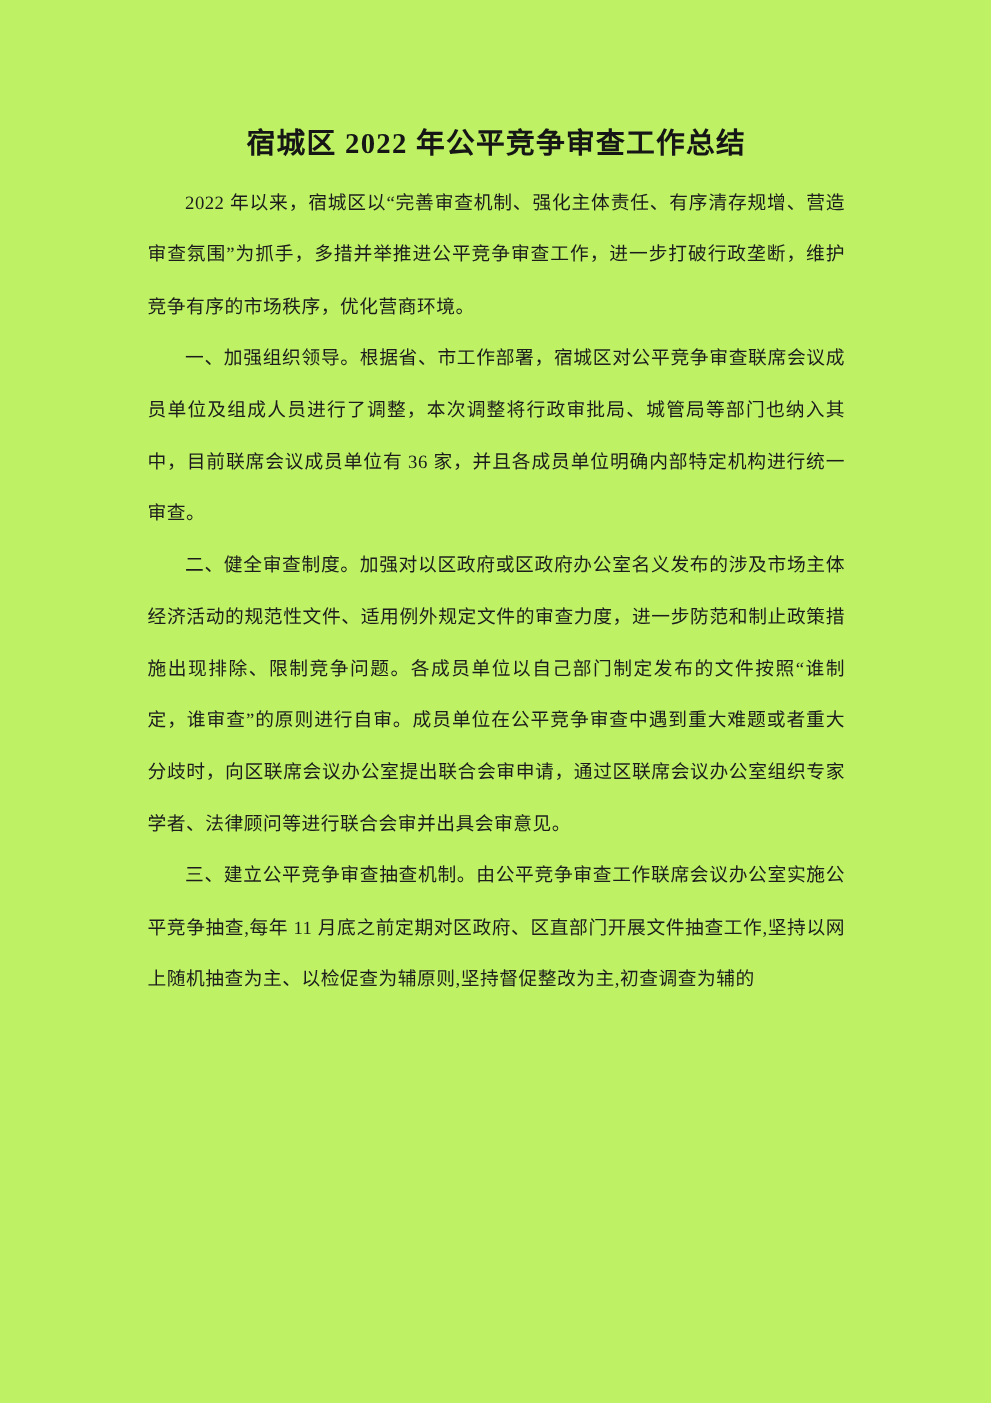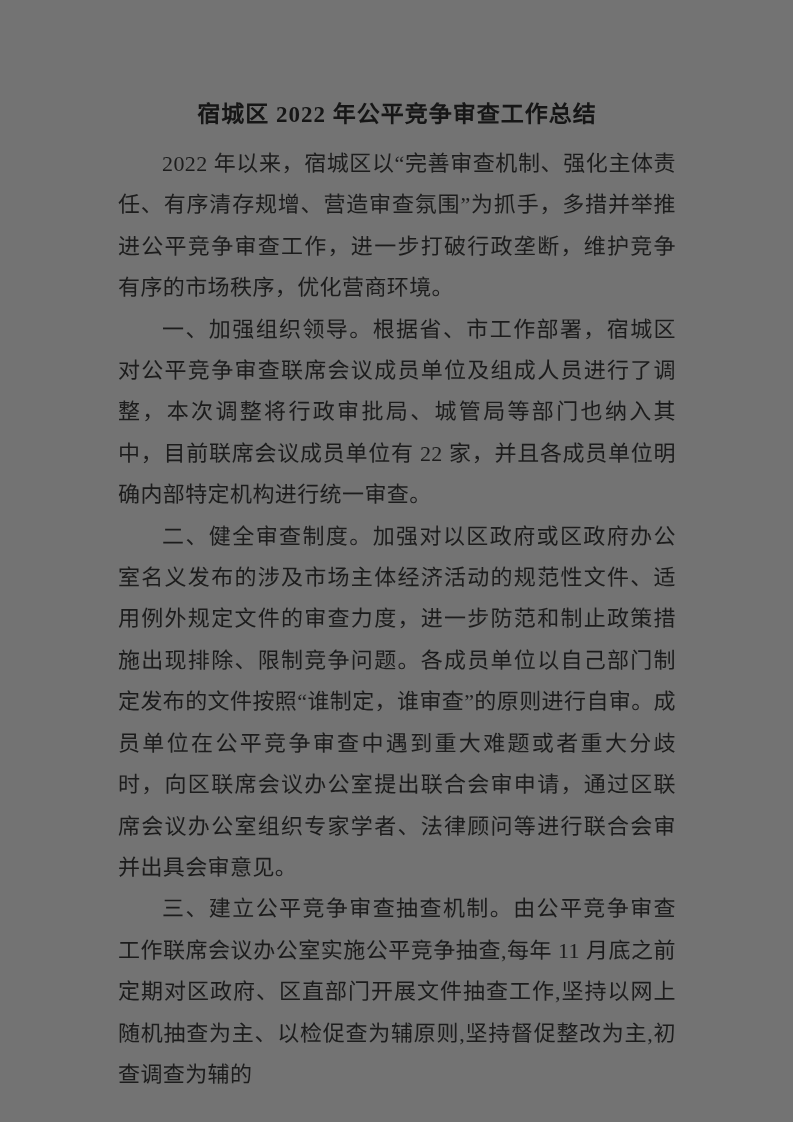--- a/index.html
+++ b/index.html
@@ -8,52 +8,52 @@
     padding: 0;
     background: #ffffff;
   }
   .page {
     position: relative;
     width: 793px;
     height: 1122px;
     margin: 0 auto;
     box-sizing: border-box;
     padding: 100px 117px 0 118px;
-    background: #737373;
+    background: #bef264;
     color: #1c1c1c;
     font-family: "Liberation Serif", "DejaVu Serif", serif;
     overflow: hidden;
   }
   .doc-title {
     margin: 0 0 13px 0;
     font-size: 23px;
     font-weight: 700;
     line-height: 30px;
     text-align: center;
     letter-spacing: 1px;
     color: #161616;
   }
   .doc-para {
     margin: 0;
-    font-size: 22px;
+    font-size: 15px;
     font-weight: 400;
     line-height: 41.4px;
     text-align: justify;
     text-justify: inter-ideograph;
     text-indent: 2em;
     letter-spacing: 0.4px;
     word-break: break-all;
   }
 </style>
 </head>
 <body>
 
 <div class="page">
   <h1 class="doc-title">宿城区 2022 年公平竞争审查工作总结</h1>
 
   <p class="doc-para">2022 年以来，宿城区以“完善审查机制、强化主体责任、有序清存规增、营造审查氛围”为抓手，多措并举推进公平竞争审查工作，进一步打破行政垄断，维护竞争有序的市场秩序，优化营商环境。</p>
 
-  <p class="doc-para">一、加强组织领导。根据省、市工作部署，宿城区对公平竞争审查联席会议成员单位及组成人员进行了调整，本次调整将行政审批局、城管局等部门也纳入其中，目前联席会议成员单位有 22 家，并且各成员单位明确内部特定机构进行统一审查。</p>
+  <p class="doc-para">一、加强组织领导。根据省、市工作部署，宿城区对公平竞争审查联席会议成员单位及组成人员进行了调整，本次调整将行政审批局、城管局等部门也纳入其中，目前联席会议成员单位有 36 家，并且各成员单位明确内部特定机构进行统一审查。</p>
 
   <p class="doc-para">二、健全审查制度。加强对以区政府或区政府办公室名义发布的涉及市场主体经济活动的规范性文件、适用例外规定文件的审查力度，进一步防范和制止政策措施出现排除、限制竞争问题。各成员单位以自己部门制定发布的文件按照“谁制定，谁审查”的原则进行自审。成员单位在公平竞争审查中遇到重大难题或者重大分歧时，向区联席会议办公室提出联合会审申请，通过区联席会议办公室组织专家学者、法律顾问等进行联合会审并出具会审意见。</p>
 
   <p class="doc-para">三、建立公平竞争审查抽查机制。由公平竞争审查工作联席会议办公室实施公平竞争抽查,每年 11 月底之前定期对区政府、区直部门开展文件抽查工作,坚持以网上随机抽查为主、以检促查为辅原则,坚持督促整改为主,初查调查为辅的</p>
 </div>
 
 </body></html>

